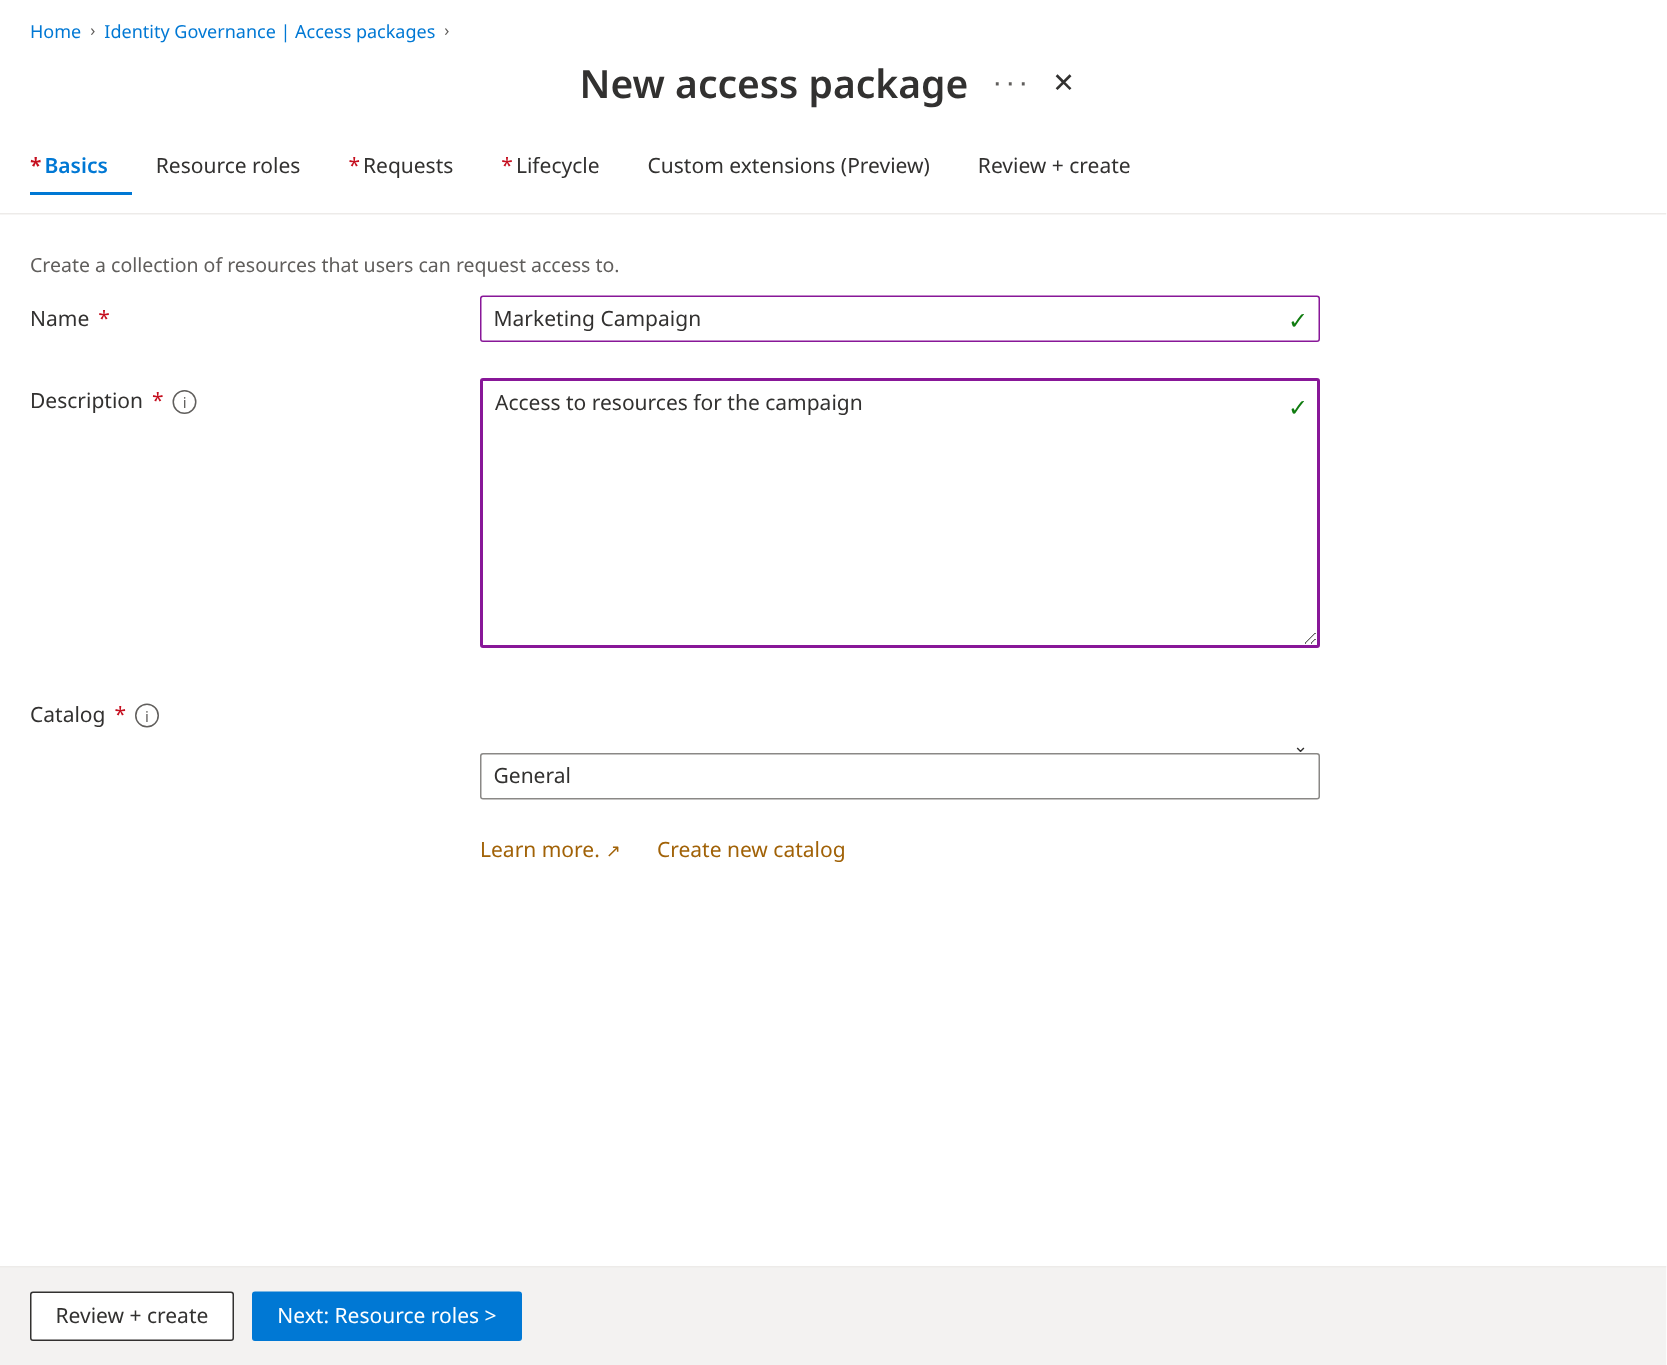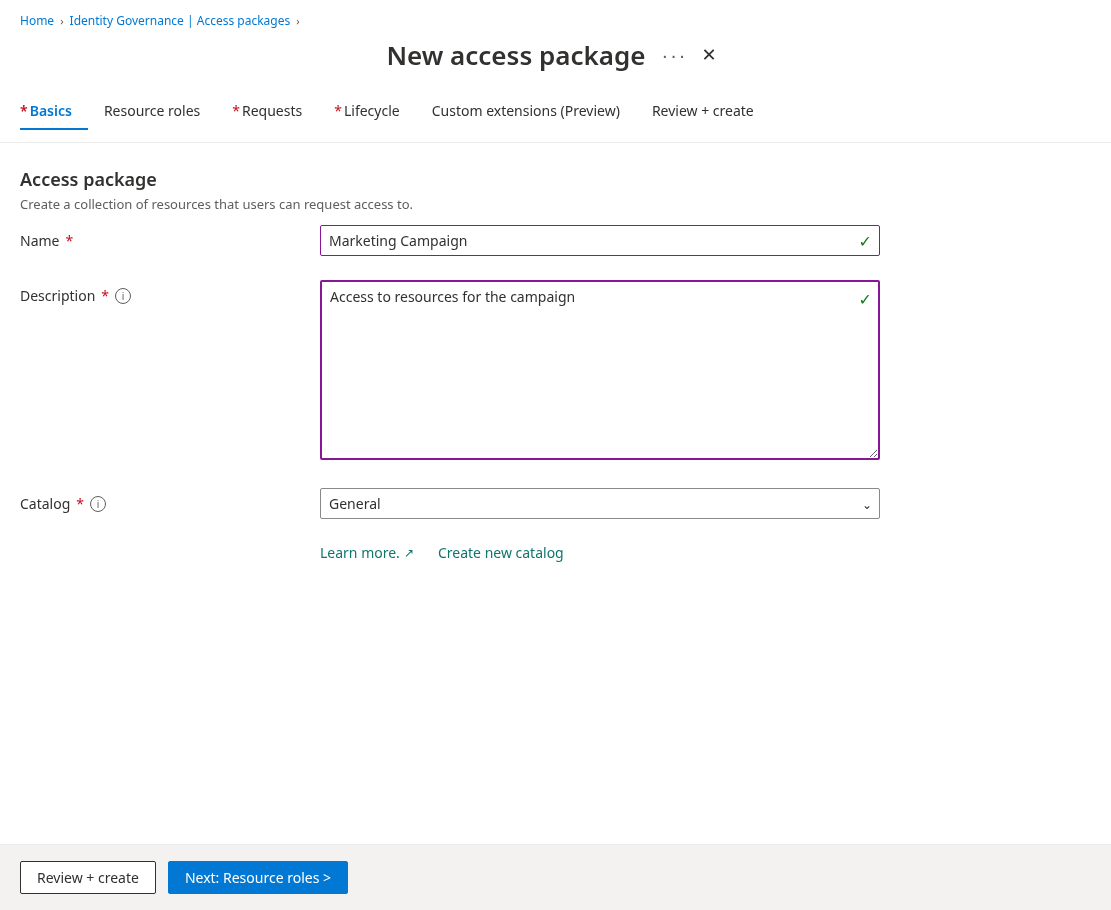--- a/index.html
+++ b/index.html
@@ -207,20 +207,21 @@
       border: 1px solid #8a8886;
       border-radius: 2px;
       font-size: 14px;
       color: #323130;
       background: #fff;
       cursor: pointer;
       appearance: none;
       -webkit-appearance: none;
       font-family: inherit;
       outline: none;
+      margin-top: 41px;
     }
     .dropdown-wrapper {
       position: relative;
     }
     .dropdown-arrow {
       position: absolute;
       right: 8px;
       top: 50%;
       transform: translateY(-50%);
       color: #323130;
@@ -229,21 +230,21 @@
     }
 
     
     .links-row {
       display: flex;
       align-items: center;
       gap: 24px;
       margin-left: 300px;
     }
     .link {
-      color: #0f766e;
+      color: #a16207;
       text-decoration: none;
       font-size: 14px;
       cursor: pointer;
       display: flex;
       align-items: center;
       gap: 4px;
     }
 
     
     .footer {
@@ -310,21 +311,20 @@
   </div>
   <div class="tab">
     <span>Custom extensions (Preview)</span>
   </div>
   <div class="tab">
     <span>Review + create</span>
   </div>
 </div>
 
 <div class="main-content">
-  <div class="section-title">Access package</div>
   <div class="section-desc">Create a collection of resources that users can request access to.</div>
 
   <div class="form-row">
     <div class="form-label">
       <span>Name</span>
       <span class="req-star">*</span>
     </div>
     <div class="form-control">
       <div class="text-input-wrapper">
         <input type="text" class="text-input has-value" value="Marketing Campaign" style="">

